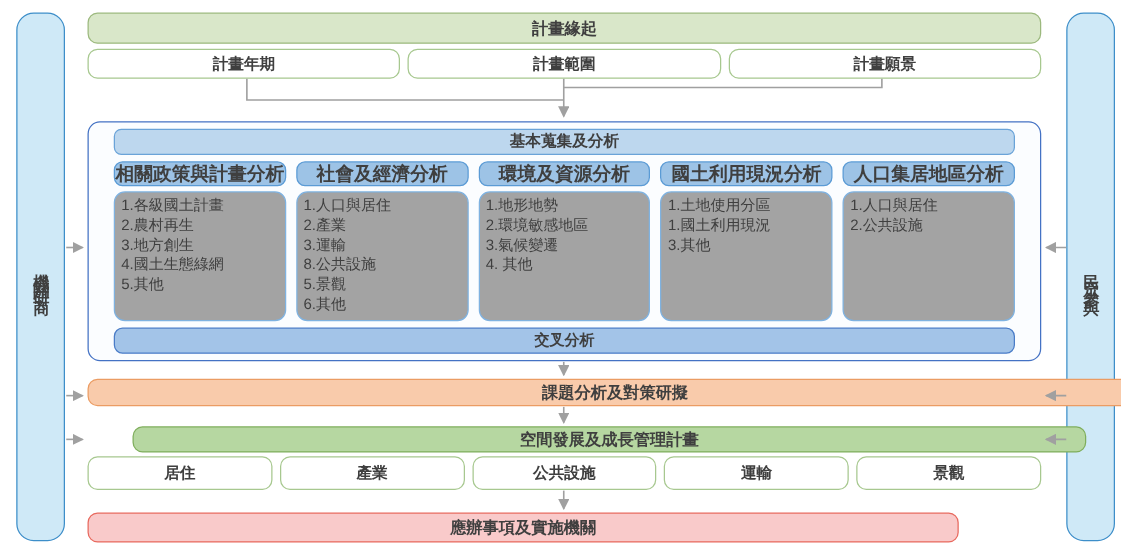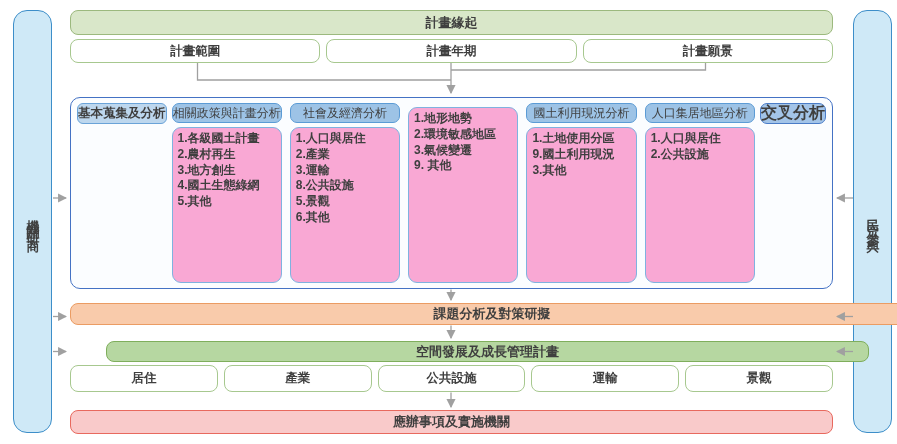--- a/index.html
+++ b/index.html
@@ -39,60 +39,60 @@
     writing-mode:vertical-rl;text-orientation:upright;
     font-size:13px;font-weight:600;letter-spacing:0.5em;
   }
   .row{display:flex;gap:6px;}
   .row>div{flex:1;}
   #top-title{left:70px;top:10px;width:763px;height:25px;background:var(--green-fill);border-color:var(--green-border);text-align:center;}
   #top-row{left:70px;top:39px;width:763px;height:24px;}
   #container{
     left:70px;top:97px;width:763px;height:192px;
     background:var(--container-fill);border:1.5px solid var(--container-border);
-    border-radius:10px;padding:5px 6px;display:flex;flex-direction:row;gap:5px;
+    border-radius:10px;padding:5px 20px;display:flex;flex-direction:column;gap:5px;
   }
   #analysis-title{height:21px;flex:none;background:var(--bluehead-fill);border-color:var(--bluehead-border);border-radius:6px;font-size:12.5px;}
   #columns{display:flex;gap:8px;flex:1;min-height:0;}
   .col{flex:1;display:flex;flex-direction:column;min-width:0;}
   .col-head{
     height:20px;flex:none;background:var(--colhead-fill);border:1.2px solid var(--colhead-border);
     border-radius:7px;display:flex;align-items:center;justify-content:center;
-    font-size:12px;font-weight:400;box-sizing:border-box;
+    font-size:15px;font-weight:700;box-sizing:border-box;
   }
   .col-list{
-    margin-top:4px;flex:1;background:#f9a8d4;border:1.2px solid var(--list-border);
+    margin-top:4px;flex:1;background:#a3a3a3;border:1.2px solid var(--list-border);
     border-radius:9px;padding:3px 5px;font-size:12px;line-height:1.32;
-    box-sizing:border-box;overflow:hidden;font-weight:bold;
+    box-sizing:border-box;overflow:hidden;
   }
   .col-list div{white-space:nowrap;}
-  #cross-bar{height:21px;flex:none;background:var(--cross-fill);border-color:var(--cross-border);border-radius:7px;font-size:16px;}
+  #cross-bar{height:21px;flex:none;background:var(--cross-fill);border-color:var(--cross-border);border-radius:7px;font-size:12px;}
   #issues-bar{left:70px;top:303px;width:844px;height:22px;background:var(--orange-fill);border-color:var(--orange-border);}
   #spatial-bar{left:70px;top:341px;width:763px;height:21px;background:var(--green2-fill);border-color:var(--green2-border);margin-left:36px;}
   #spatial-row{left:70px;top:365px;width:763px;height:27px;text-align:right;}
-  #actions-bar{left:70px;top:410px;width:763px;height:24px;background:var(--red-fill);border-color:var(--red-border);}
+  #actions-bar{left:70px;top:410px;width:697px;height:24px;background:var(--red-fill);border-color:var(--red-border);}
   #left-sidebar{left:13px;top:10px;width:39px;height:423px;}
   #right-sidebar{left:853px;top:10px;width:39px;height:423px;}
   #connectors{left:0;top:0;width:897px;height:444px;pointer-events:none;}
 </style>
 </head>
 <body>
 
 <div class="abs sidebar" id="left-sidebar">
   <span class="vtext">機關研商</span>
 </div>
 
 <div class="abs sidebar" id="right-sidebar">
   <span class="vtext">民眾參與</span>
 </div>
 
 <div class="abs bar" id="top-title">計畫緣起</div>
 <div class="abs row" id="top-row">
+  <div class="whitebox">計畫年期</div>
   <div class="whitebox">計畫範圍</div>
-  <div class="whitebox">計畫年期</div>
   <div class="whitebox">計畫願景</div>
 </div>
 
 <div class="abs" id="container">
   <div class="bar" id="analysis-title">基本蒐集及分析</div>
   <div id="columns">
     <div class="col">
       <div class="col-head">相關政策與計畫分析</div>
       <div class="col-list">
         <div>1.各級國土計畫</div>
@@ -107,32 +107,33 @@
       <div class="col-list">
         <div>1.人口與居住</div>
         <div>2.產業</div>
         <div>3.運輸</div>
         <div>8.公共設施</div>
         <div>5.景觀</div>
         <div>6.其他</div>
       </div>
     </div>
     <div class="col">
+      <div class="col-head">環境及資源分析</div>
       <div class="col-list">
         <div>1.地形地勢</div>
         <div>2.環境敏感地區</div>
         <div>3.氣候變遷</div>
-        <div>9. 其他</div>
+        <div>4. 其他</div>
       </div>
     </div>
     <div class="col">
       <div class="col-head">國土利用現況分析</div>
       <div class="col-list">
         <div>1.土地使用分區</div>
-        <div>9.國土利用現況</div>
+        <div>1.國土利用現況</div>
         <div>3.其他</div>
       </div>
     </div>
     <div class="col">
       <div class="col-head">人口集居地區分析</div>
       <div class="col-list">
         <div>1.人口與居住</div>
         <div>2.公共設施</div>
       </div>
     </div>

